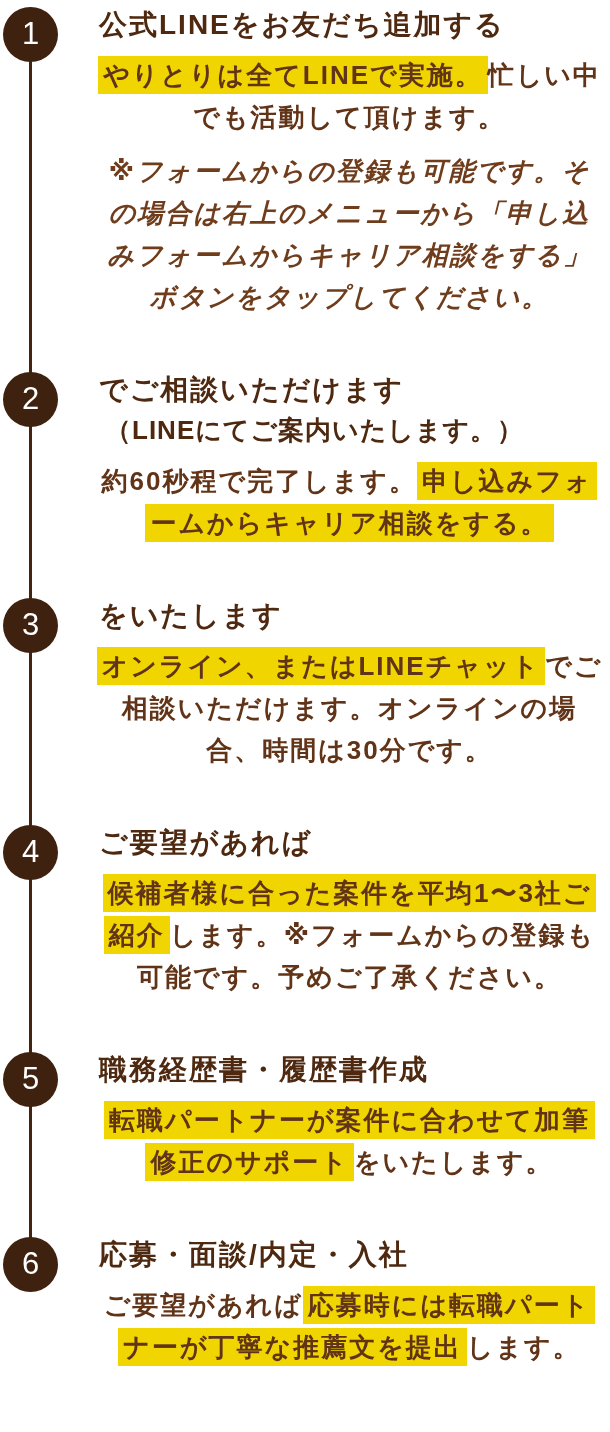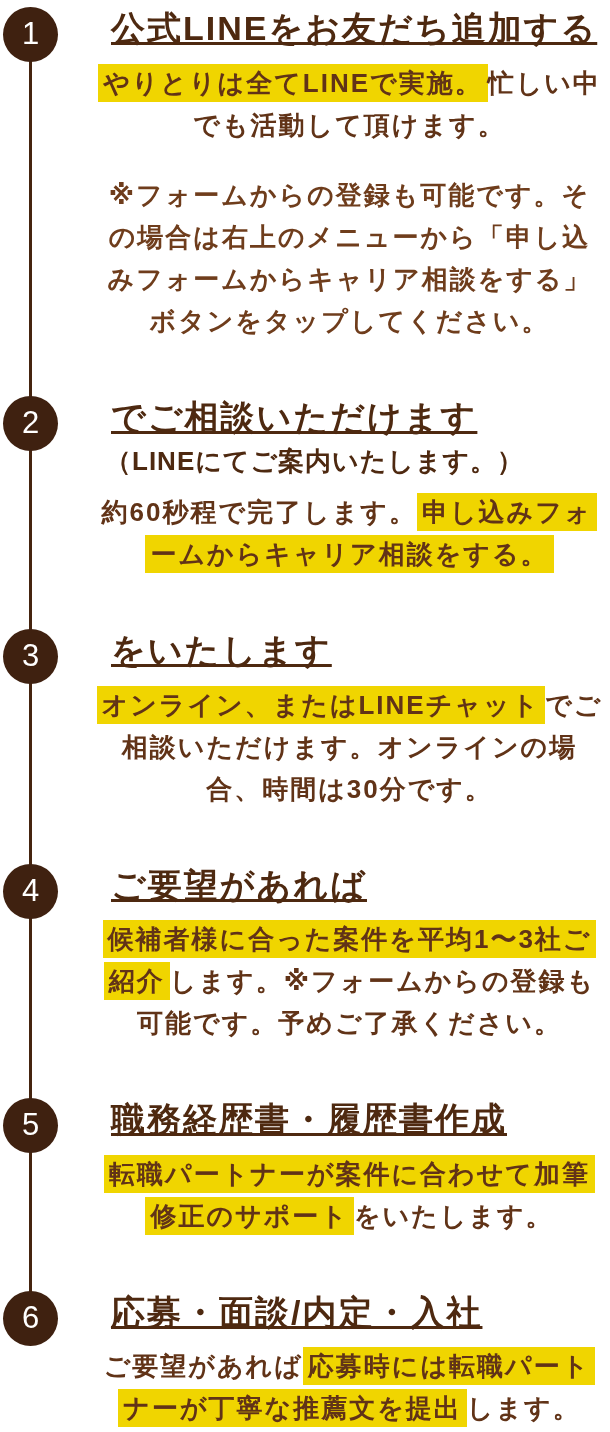--- a/index.html
+++ b/index.html
@@ -64,27 +64,26 @@
   .step:last-child .connector { display: none; }
 
   .content {
     flex: 1;
     min-width: 0;
     padding: 0 6px 52px 0;
   }
   .step:last-child .content { padding-bottom: 10px; }
 
   .title {
-    margin: 2px 0 0 16px;
-    font-size: 34px;
+    margin: 2px 0 0 4px;
+    font-size: 28px;
     line-height: 1.25;
     letter-spacing: 2px;
     font-weight: 800;
     color: var(--title);
-    text-decoration: underline;
   }
 
   .subtitle {
     margin-top: 6px;
     padding-left: 10px;
     font-size: 26px;
     letter-spacing: 1px;
     font-weight: 700;
     color: var(--title);
   }
@@ -92,21 +91,21 @@
 
   .para {
     margin: 12px 0 0 0;
     font-size: 26px;
     line-height: 42px;
     letter-spacing: 2px;
     font-weight: 700;
     color: var(--body);
     text-align: center;
   }
-  .para + .para { margin-top: 28px; }
+  .para + .para { margin-top: 12px; font-style: italic; }
   .para.muted { color: var(--note); }
 
   .hl {
     background: var(--hl);
     padding: 4px 5px;
     -webkit-box-decoration-break: clone;
     box-decoration-break: clone;
   }
 </style>
 </head>

